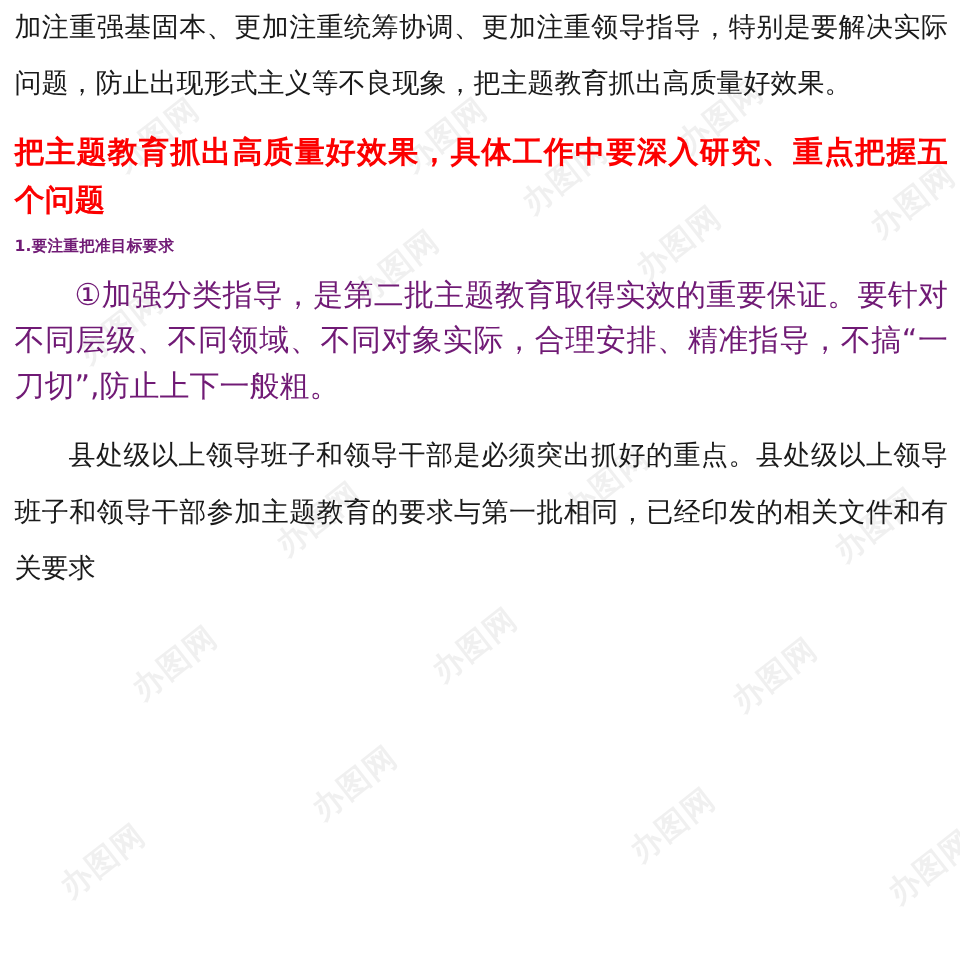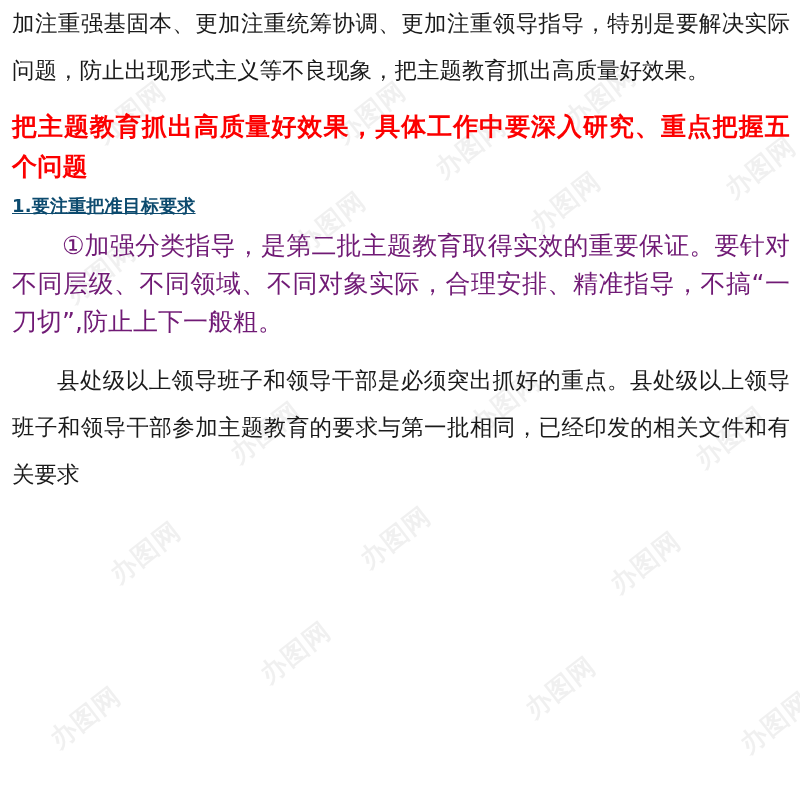--- a/index.html
+++ b/index.html
@@ -68,27 +68,26 @@
     font-weight: 700;
     line-height: 40px;
     margin: 13px 0 4px 0;
     text-align: justify;
     text-justify: inter-ideograph;
     letter-spacing: 0.3px;
   }
 
   
   .sub-red {
-    color: #0c4a6e;
-    font-size: 18px;
+    color: #701a75;
+    font-size: 13px;
     font-weight: 700;
     line-height: 30px;
     margin: 4px 0 2px 0;
     letter-spacing: 0.2px;
-    text-decoration: underline;
   }
 
   
   .para-red {
     color: #701a75;
     font-size: 25px;
     line-height: 38px;
     margin: 6px 0 16px 0;
     text-align: justify;
     text-justify: inter-ideograph;

